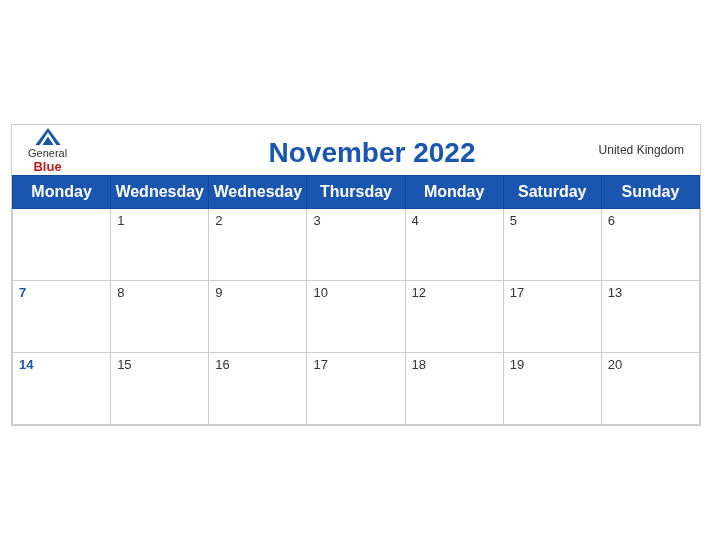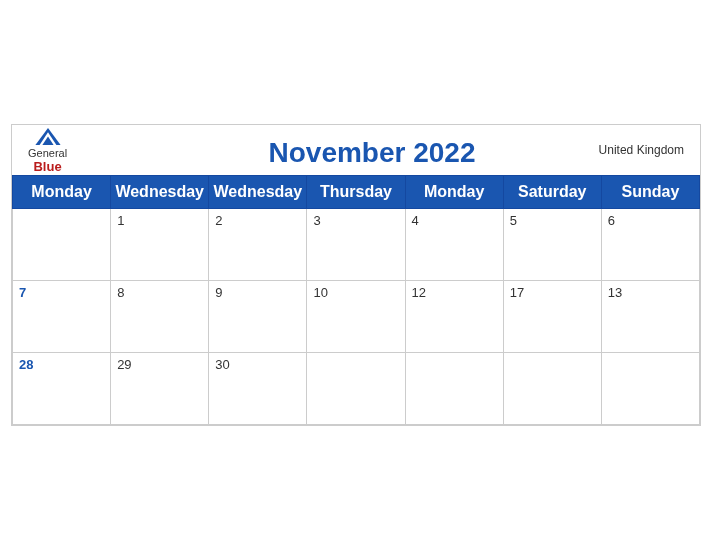--- a/index.html
+++ b/index.html
@@ -170,30 +170,38 @@
           <td>
             <span class="date-num">12</span>
           </td>
           <td>
             <span class="date-num">17</span>
           </td>
           <td>
             <span class="date-num">13</span>
           </td>
         </tr>
-        <tr class="last-row">
-          <td>
-            <span class="date-num blue-date">28</span>
-          </td>
-          <td>
-            <span class="date-num">29</span>
-          </td>
-          <td>
-            <span class="date-num">30</span>
-          </td>
-          <td class="empty-cell"></td>
-          <td class="empty-cell"></td>
-          <td class="empty-cell"></td>
-          <td class="empty-cell"></td>
+        <tr>
+          <td>
+            <span class="date-num blue-date">14</span>
+          </td>
+          <td>
+            <span class="date-num">15</span>
+          </td>
+          <td>
+            <span class="date-num">16</span>
+          </td>
+          <td>
+            <span class="date-num">17</span>
+          </td>
+          <td>
+            <span class="date-num">18</span>
+          </td>
+          <td>
+            <span class="date-num">19</span>
+          </td>
+          <td>
+            <span class="date-num">20</span>
+          </td>
         </tr>
       </tbody>
   </table>
 </div>
 
 </body></html>

